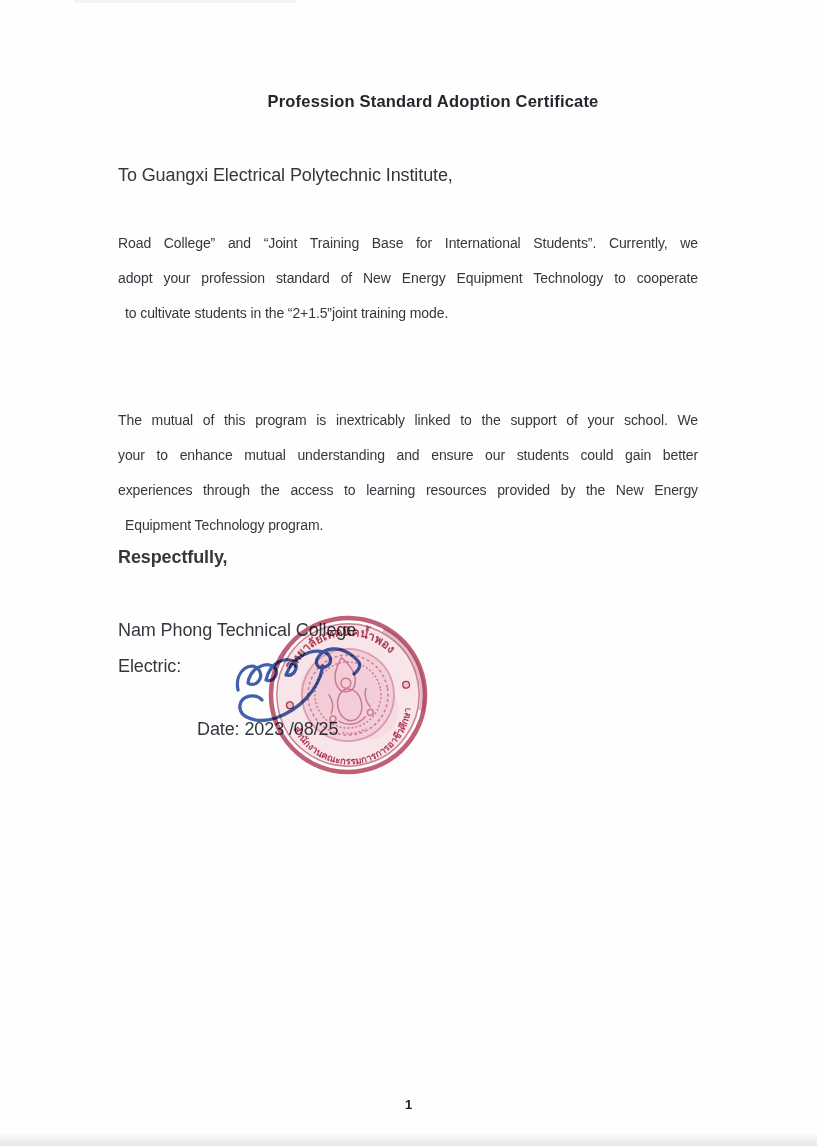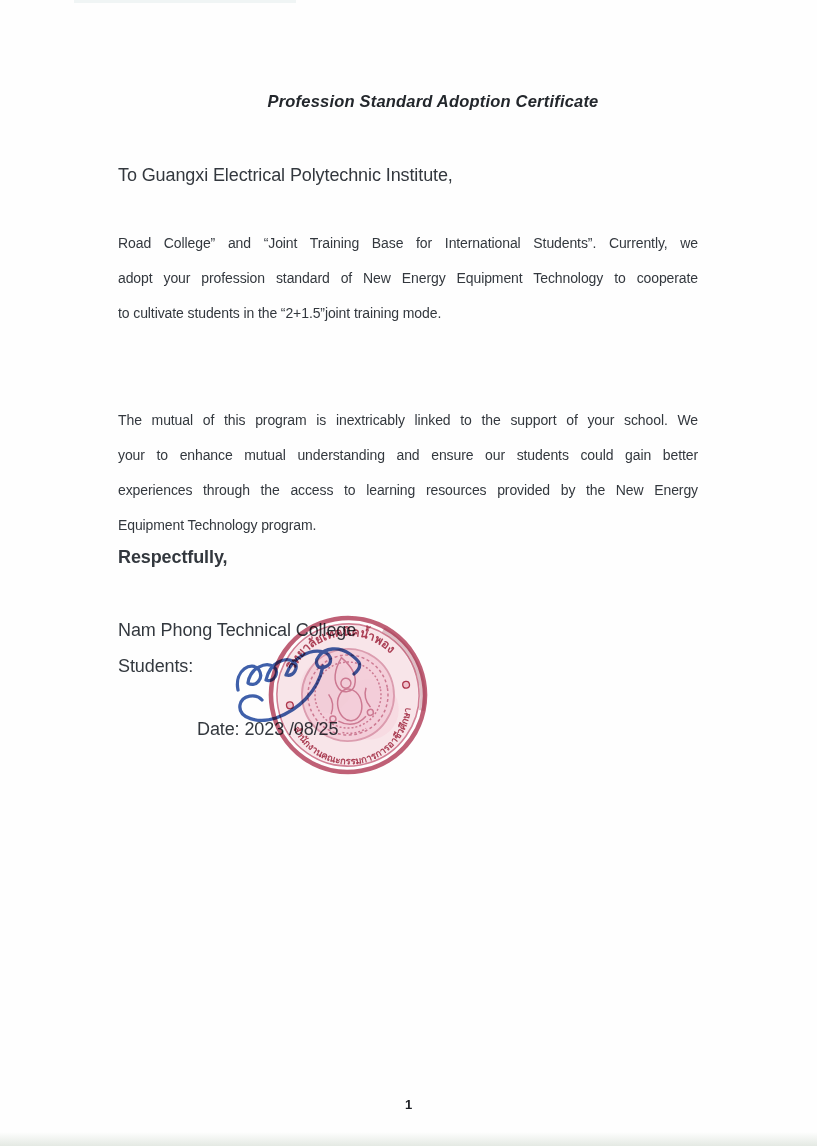--- a/index.html
+++ b/index.html
@@ -18,32 +18,32 @@
   }
   .scan-bottom-strip {
     position:absolute; bottom:0; left:0; width:100%; height:14px;
     background:linear-gradient(to bottom, rgba(226,231,225,0), #e4e9e3);
   }
 
   .title {
     position:absolute; top:84px; left:143px; width:580px; height:35px;
     margin:0; text-align:center;
     font-size:16.5px; font-weight:bold; line-height:35px;
-    color:#23272c; letter-spacing:.2px;font-style:italic;
+    color:#23272c; letter-spacing:.2px;
   }
   .line {
     position:absolute; left:118px; width:580px; height:35px;
     line-height:35px; font-size:18px; letter-spacing:-.1px;
   }
   .para { position:absolute; left:118px; width:580px; }
   .jline {
     height:35px; line-height:35px; font-size:14px; letter-spacing:-.1px;
     text-align:justify; text-align-last:justify;
   }
-  .jline.last { text-align:left; text-align-last:left; }
+  .jline.last { text-align:left; text-align-last:left;margin-left:7px; }
 
   .salutation   { top:158px; }
   .respectfully { top:540px;font-weight:bold; }
   .org-line     { top:613px; }
   .sig-label    { top:649px; }
   .date-line    { top:712px; left:197px; width:320px; }
 
   .page-number {
     position:absolute; top:1095px; left:0; width:817px; height:20px;
     text-align:center; font-size:13px; font-weight:bold; line-height:20px;
@@ -78,21 +78,21 @@
 
   <div class="para" style="top:403px">
     <div class="jline">The mutual of this program is inextricably linked to the support of your school. We</div>
     <div class="jline">your to enhance mutual understanding and ensure our students could gain better</div>
     <div class="jline">experiences through the access to learning resources provided by the New Energy</div>
     <div class="jline last">Equipment Technology program.</div>
   </div>
 
   <div class="line respectfully">Respectfully,</div>
   <div class="line org-line">Nam Phong Technical College</div>
-  <div class="line sig-label">Students:</div>
+  <div class="line sig-label">Electric:</div>
   <div class="line date-line">Date: 2023 /08/25</div>
 
   <svg class="stamp" viewBox="0 0 164 164">
     <g transform="rotate(-10 82 82)">
 
       <circle cx="82" cy="82" r="70" fill="#f6d9e1" opacity="0.72"></circle>
       <circle cx="62" cy="70" r="26" fill="#eea9bc" opacity="0.15"></circle>
       <circle cx="100" cy="100" r="30" fill="#eea9bc" opacity="0.18"></circle>
 
       <circle cx="82" cy="82" r="77" fill="none" stroke-width="4.6" opacity="0.88" stroke="#b23b56"></circle>

